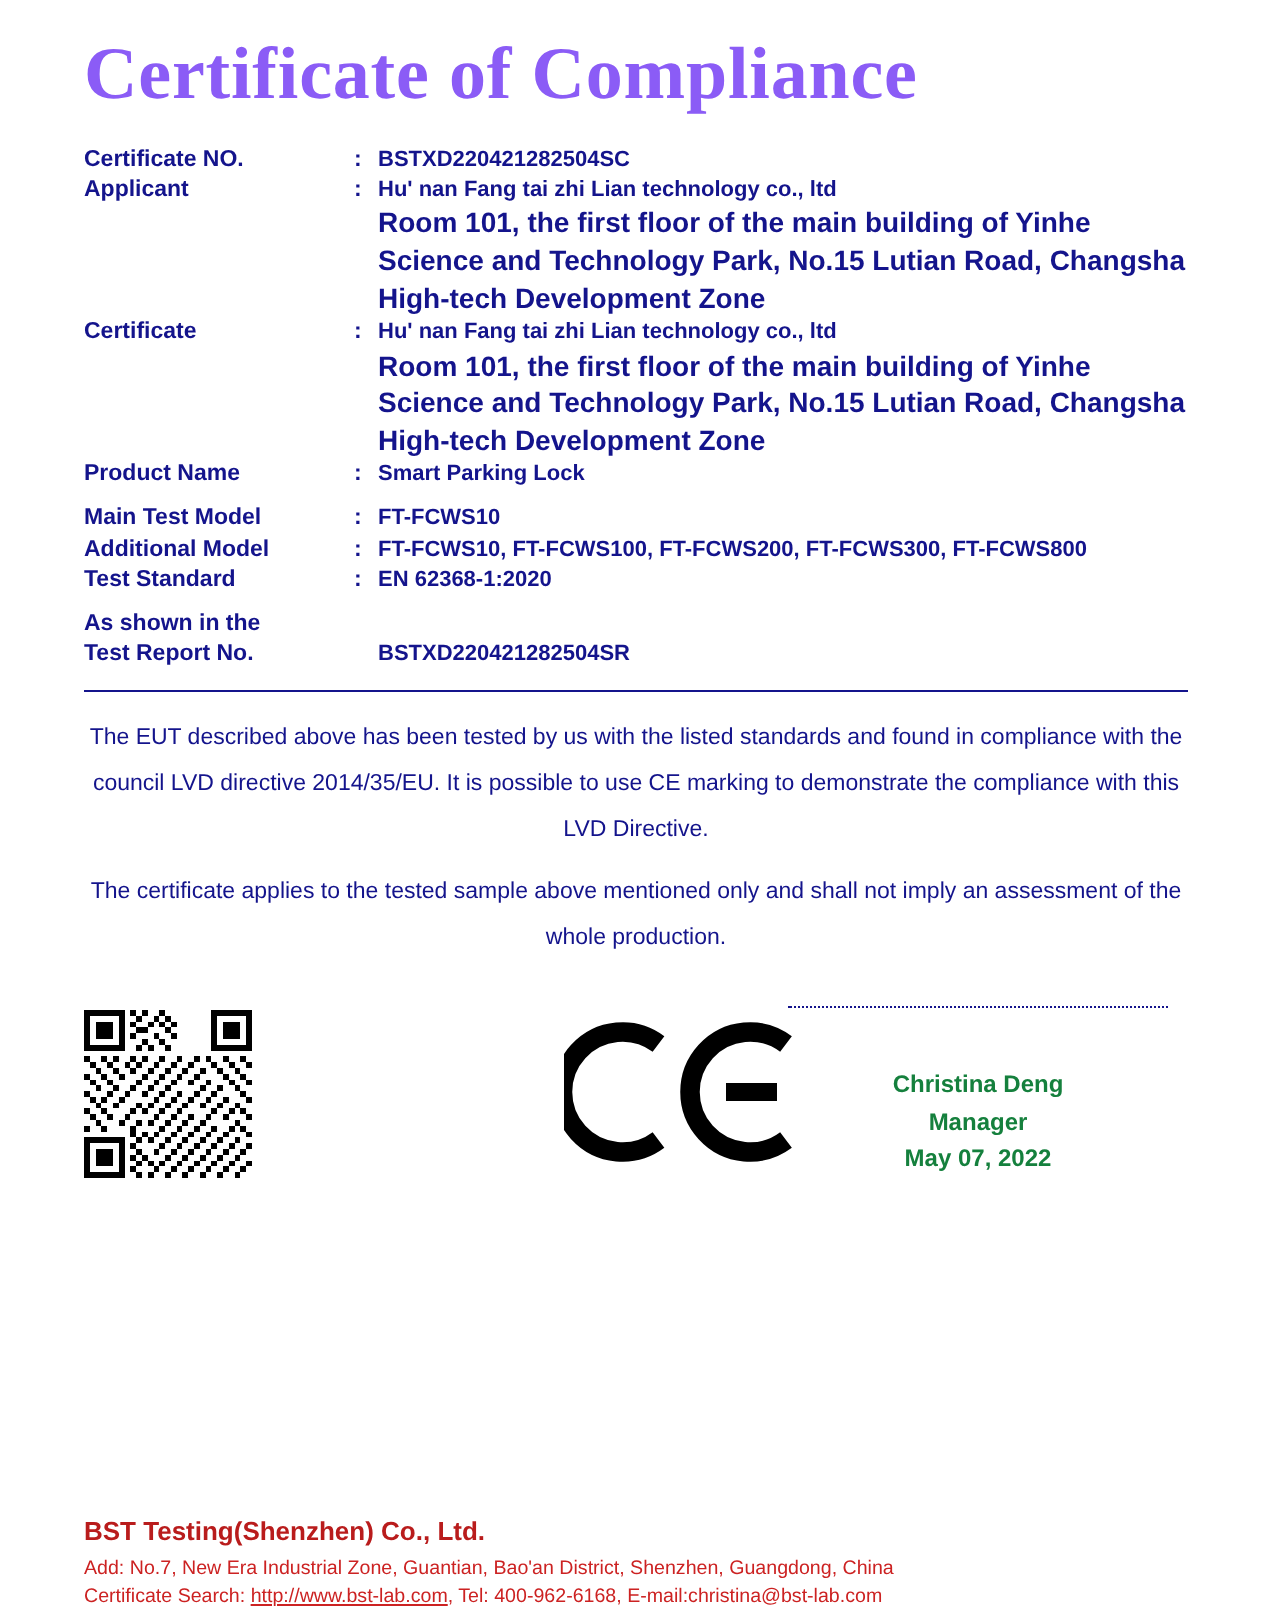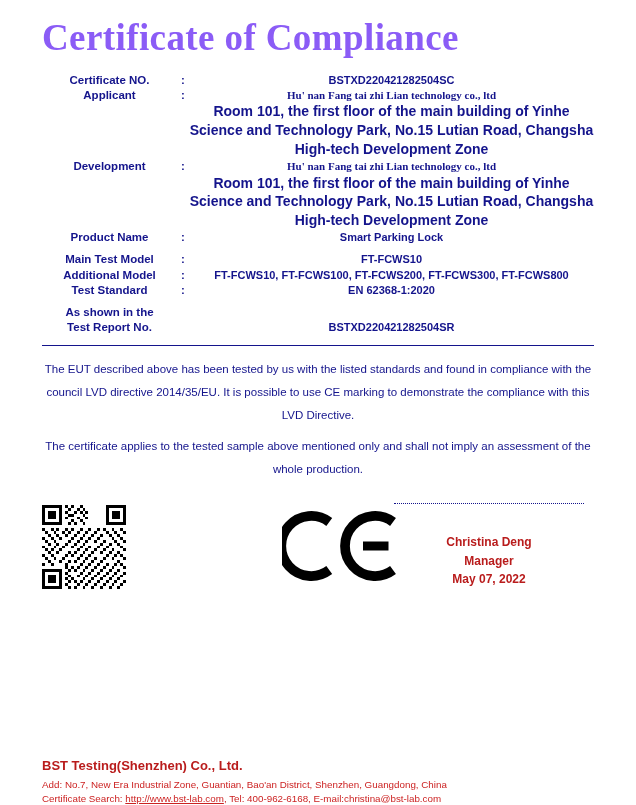--- a/index.html
+++ b/index.html
@@ -36,42 +36,40 @@
   table.fields {
     width: 100%;
     border-collapse: collapse;
     font-size: 11.5px;
     color: #14148c;
   }
   table.fields td {
     vertical-align: top;
     padding: 0;
     line-height: 1.32;
-    text-align: center;
   }
   td.label {
     width: 135px;
     font-weight: bold;
     font-size: 11.5px;
     padding-bottom: 9px;
     white-space: nowrap;
   }
   td.colon {
     width: 12px;
     font-weight: bold;
     padding-bottom: 9px;
   }
   td.value {
     font-weight: bold;
     font-size: 11px;
     padding-bottom: 9px;
   }
   td.value .multi {
     display: block;
-    font-family: Liberation Serif, serif;
   }
   td.value .addr {
     font-size: 14px;
     display: block;
     line-height: 1.35;
   }
   .tight td { padding-bottom: 2px; }
   .spacer-row td { height: 7px; padding: 0; }
   .rule {
     border: none;
@@ -103,21 +101,21 @@
     top: 12px;
     width: 120px;
     height: 78px;
   }
   .sign {
     position: absolute;
     right: 10px;
     top: 8px;
     width: 190px;
     text-align: center;
-    color: #b91c1c;
+    color: #15803d;
   }
   .sign .dots {
     border-top: 1px dotted #14148c;
     margin-bottom: 28px;
     height: 1px;
   }
   .sign .nm {
     font-weight: bold;
     font-size: 12px;
     line-height: 1.55;
@@ -165,21 +163,21 @@
       </tr>
       <tr>
         <td class="label">Applicant</td>
         <td class="colon">:</td>
         <td class="value">
           <span class="multi">Hu' nan Fang tai zhi Lian technology co., ltd</span>
           <span class="addr">Room 101, the first floor of the main building of Yinhe Science and Technology Park, No.15 Lutian Road, Changsha High-tech Development Zone</span>
         </td>
       </tr>
       <tr>
-        <td class="label">Development</td>
+        <td class="label">Certificate</td>
         <td class="colon">:</td>
         <td class="value">
           <span class="multi">Hu' nan Fang tai zhi Lian technology co., ltd</span>
           <span class="addr">Room 101, the first floor of the main building of Yinhe Science and Technology Park, No.15 Lutian Road, Changsha High-tech Development Zone</span>
         </td>
       </tr>
       <tr class="tight">
         <td class="label">Product Name</td>
         <td class="colon">:</td>
         <td class="value">Smart Parking Lock</td>

